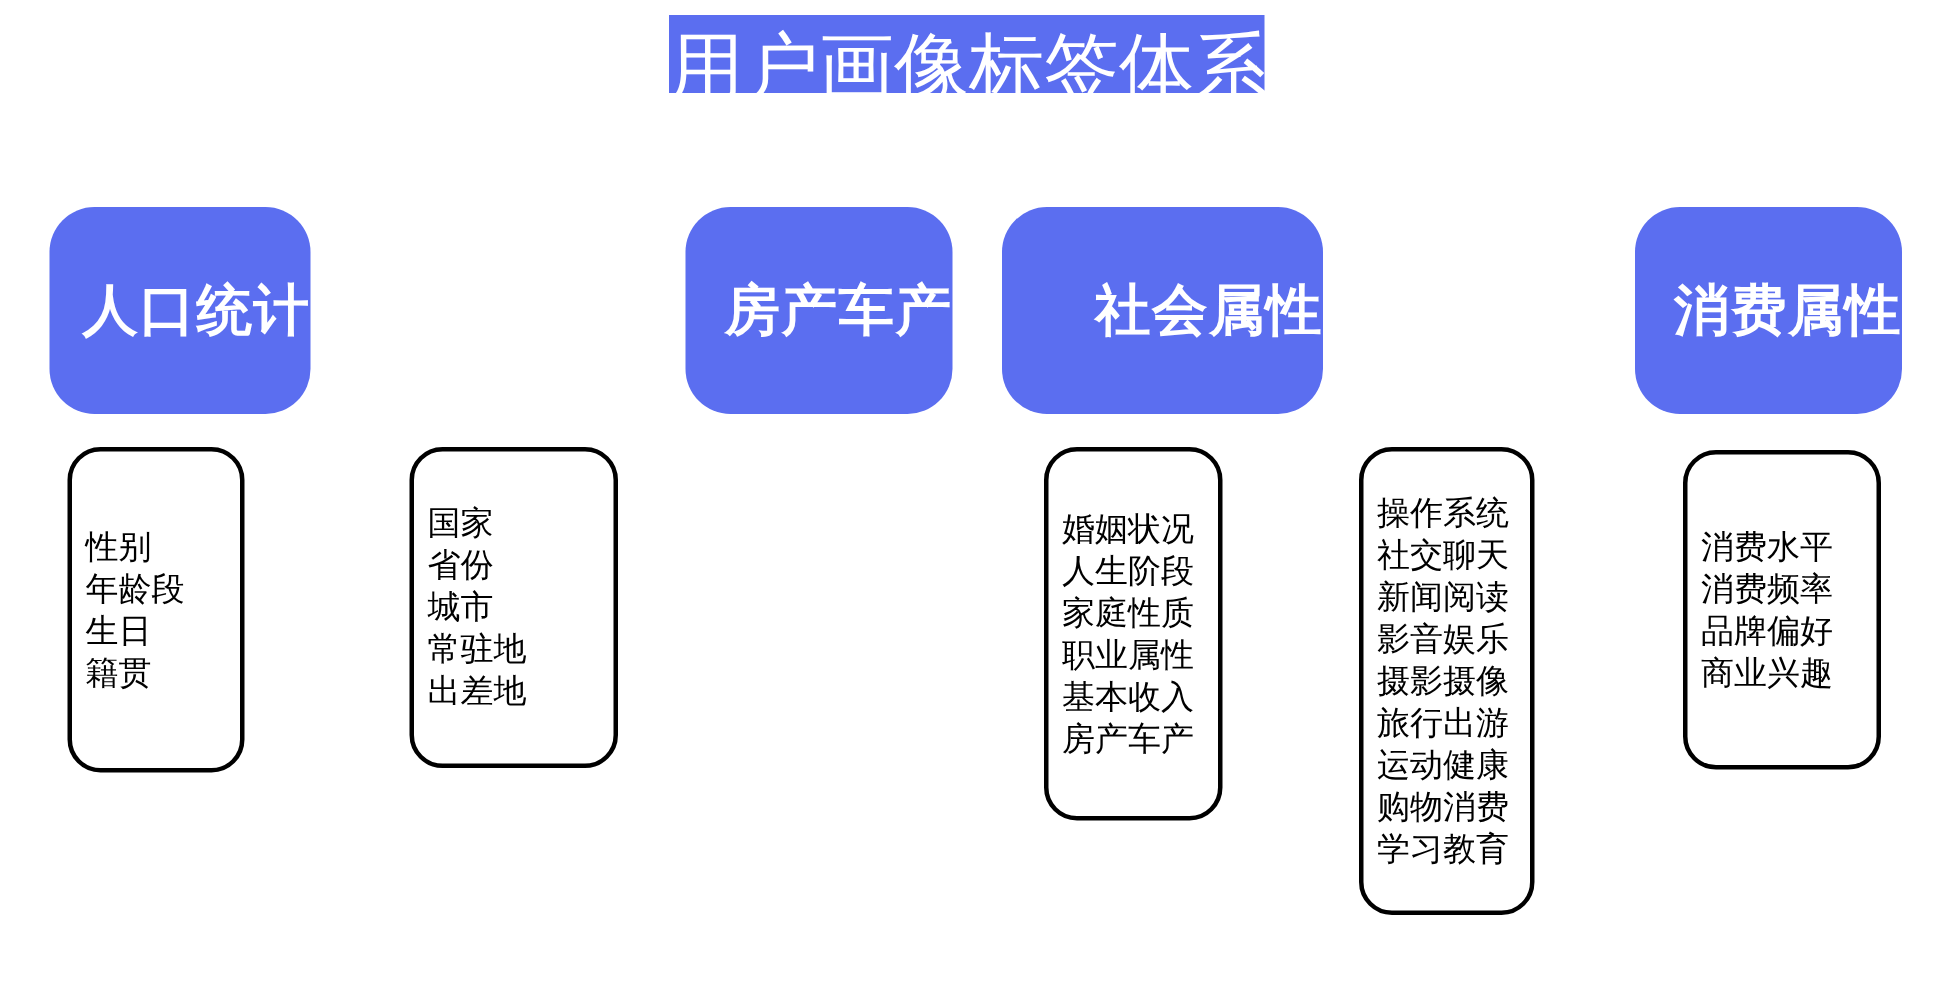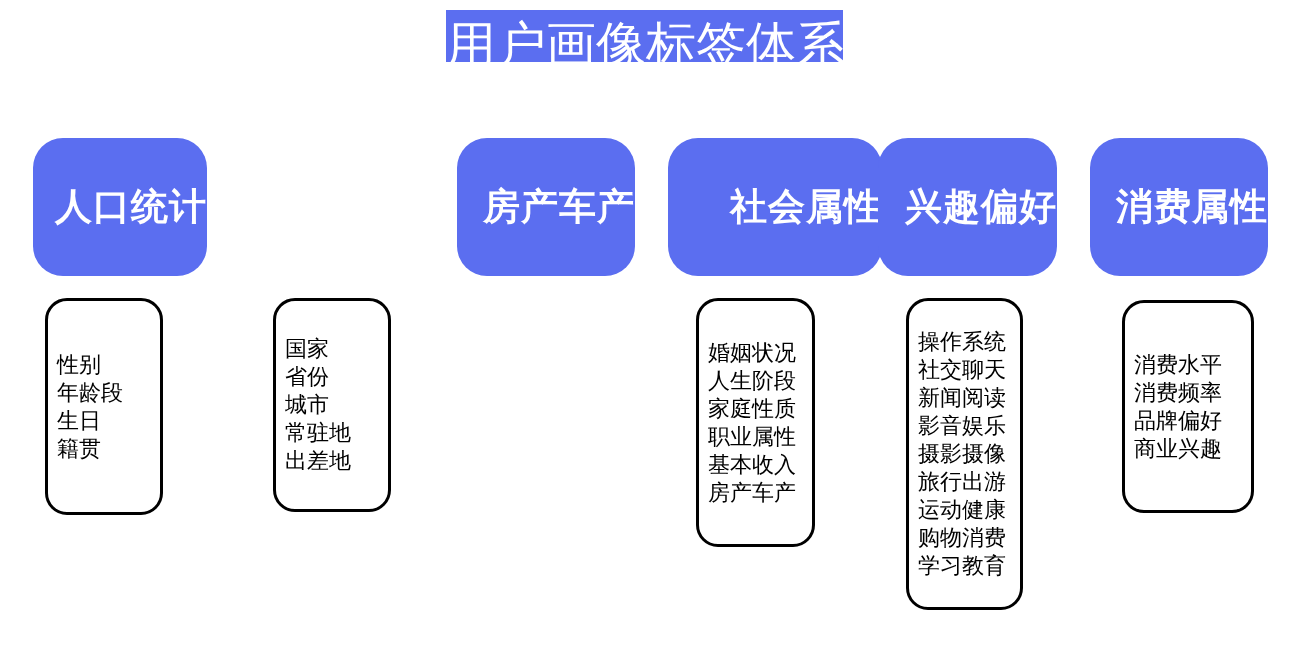--- a/index.html
+++ b/index.html
@@ -52,21 +52,21 @@
   <div class="cat" style="left:33px;width:174px">
     <span>人口统计</span>
   </div>
   <div class="items" style="left:45px;top:298px;width:118px;height:217px">
     <div>性别</div>
     <div>年龄段</div>
     <div>生日</div>
     <div>籍贯</div>
   </div>
 
-  <div class="items" style="left:273px;top:298px;width:118px;height:214px">
+  <div class="items" style="left:273px;top:298px;width:139px;height:214px">
     <div>国家</div>
     <div>省份</div>
     <div>城市</div>
     <div>常驻地</div>
     <div>出差地</div>
   </div>
 
   <div class="cat" style="left:457px;width:178px">
     <span>房产车产</span>
   </div>
@@ -76,23 +76,20 @@
   </div>
   <div class="items" style="left:696px;top:298px;width:119px;height:249px">
     <div>婚姻状况</div>
     <div>人生阶段</div>
     <div>家庭性质</div>
     <div>职业属性</div>
     <div>基本收入</div>
     <div>房产车产</div>
   </div>
 
-  <div class="cat" style="left:878px;width:179px">
-    <span>兴趣偏好</span>
-  </div>
   <div class="items" style="left:906px;top:298px;width:117px;height:312px">
     <div>操作系统</div>
     <div>社交聊天</div>
     <div>新闻阅读</div>
     <div>影音娱乐</div>
     <div>摄影摄像</div>
     <div>旅行出游</div>
     <div>运动健康</div>
     <div>购物消费</div>
     <div>学习教育</div>

